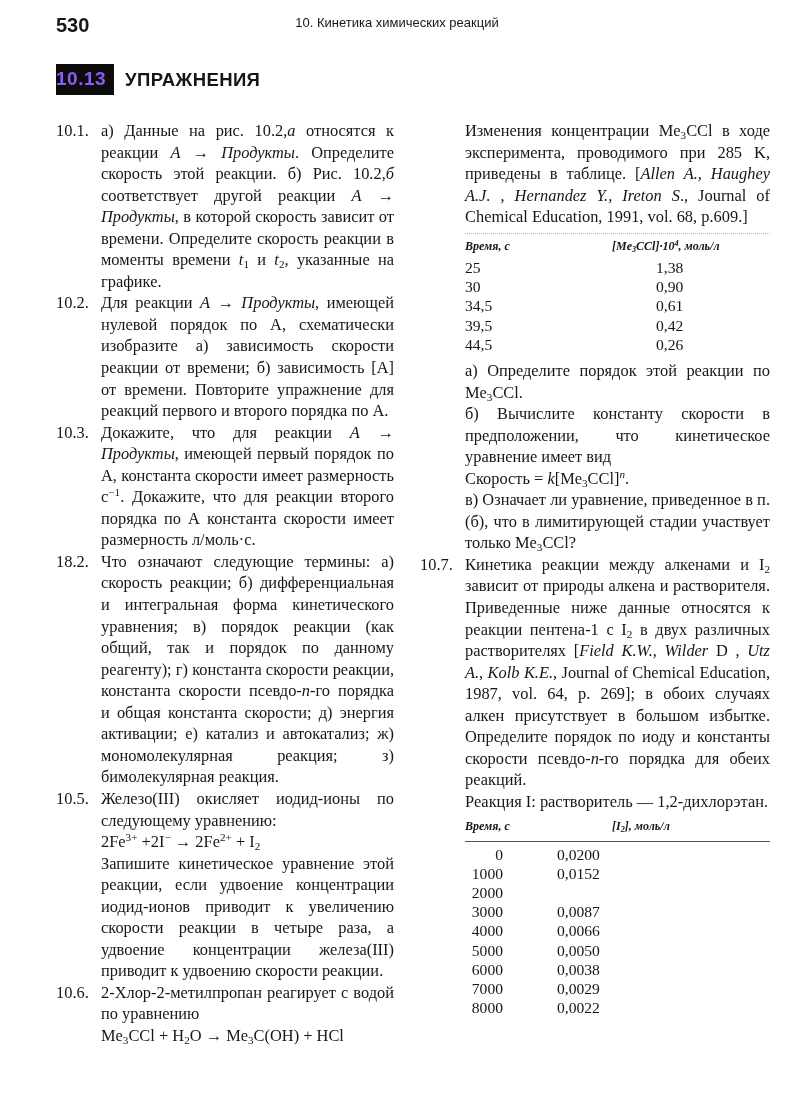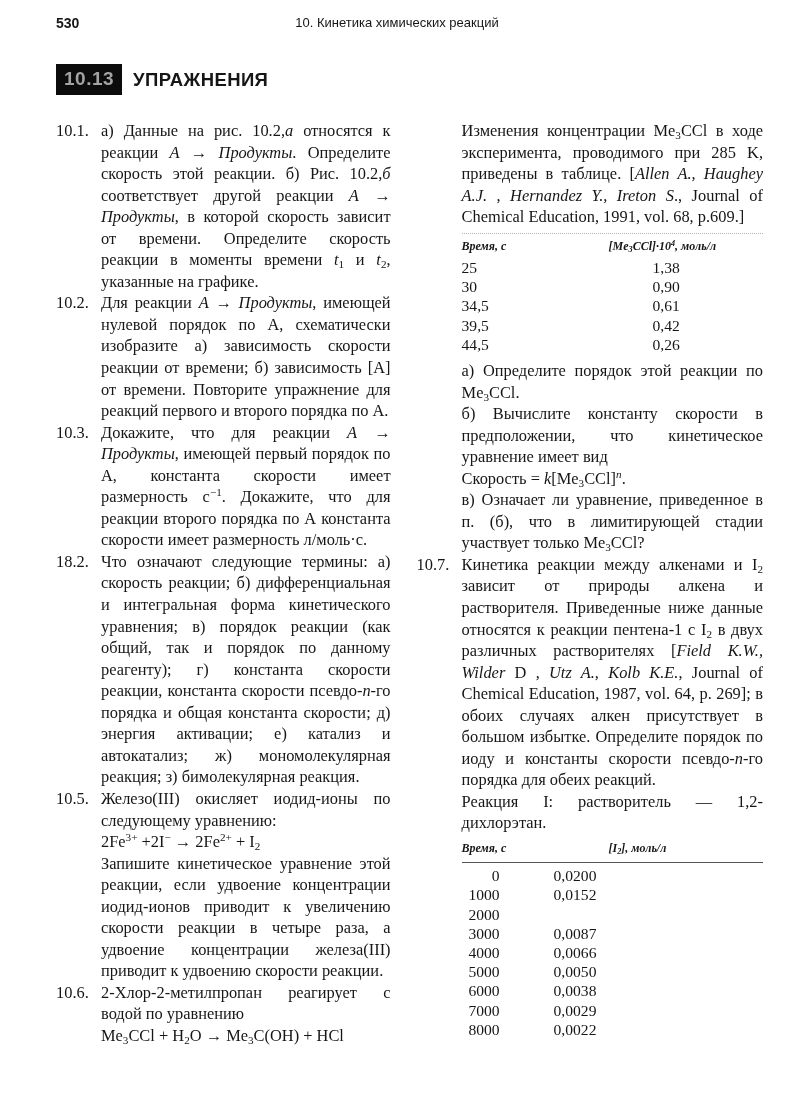--- a/index.html
+++ b/index.html
@@ -5,39 +5,39 @@
   html,body { margin:0; padding:0; }
   body {
     width:794px; height:1103px; background:#ffffff; overflow:hidden;
     color:#161616;
     font-family:"Liberation Serif","DejaVu Serif",serif;
   }
   .page { position:relative; width:794px; height:1103px; }
 
   
   .topbar { position:relative; padding:14px 56px 0 56px; height:26px; }
-  .pageno { font-family:"Liberation Sans",sans-serif; font-weight:bold; font-size:14px; }
+  .pageno { font-family:"Liberation Sans",sans-serif; font-weight:bold; font-size:20px; }
   .chtitle {
     position:absolute; left:50%; transform:translateX(-50%); top:15px;
     font-family:"Liberation Sans",sans-serif; font-size:13px; white-space:nowrap;
   }
 
   
   .secrow { display:flex; align-items:center; margin:24px 0 0 56px; }
   .badge {
-    background:#0c0c0c; color:#a3a3a3; font-family:"Liberation Sans",sans-serif;
-    font-weight:bold; font-size:19px; padding:4px 8px 5px 8px; letter-spacing:0.5px;
+    background:#0c0c0c; color:#8b5cf6; font-family:"Liberation Sans",sans-serif;
+    font-weight:bold; font-size:19px; padding:4px 8px 5px 0; letter-spacing:0.5px;
   }
   .sectitle {
     font-family:"Liberation Sans",sans-serif; font-weight:bold; font-size:18.5px;
     margin-left:11px; letter-spacing:0.4px;
   }
 
   
-  .columns { display:flex; margin:25px 31px 0 56px; gap:26px; align-items:flex-start; }
+  .columns { display:flex; margin:25px 24px 0 56px; gap:26px; align-items:flex-start; }
   .col { font-size:16.4px; line-height:21.55px; }
   .col-left  { width:338px; }
   .col-right { width:350px; }
 
   .ex { display:flex; }
   .num { flex:0 0 45px; }
   .body { flex:1; text-align:justify; }
   .indent { margin-left:45px; }
   .just { text-align:justify; }
 

